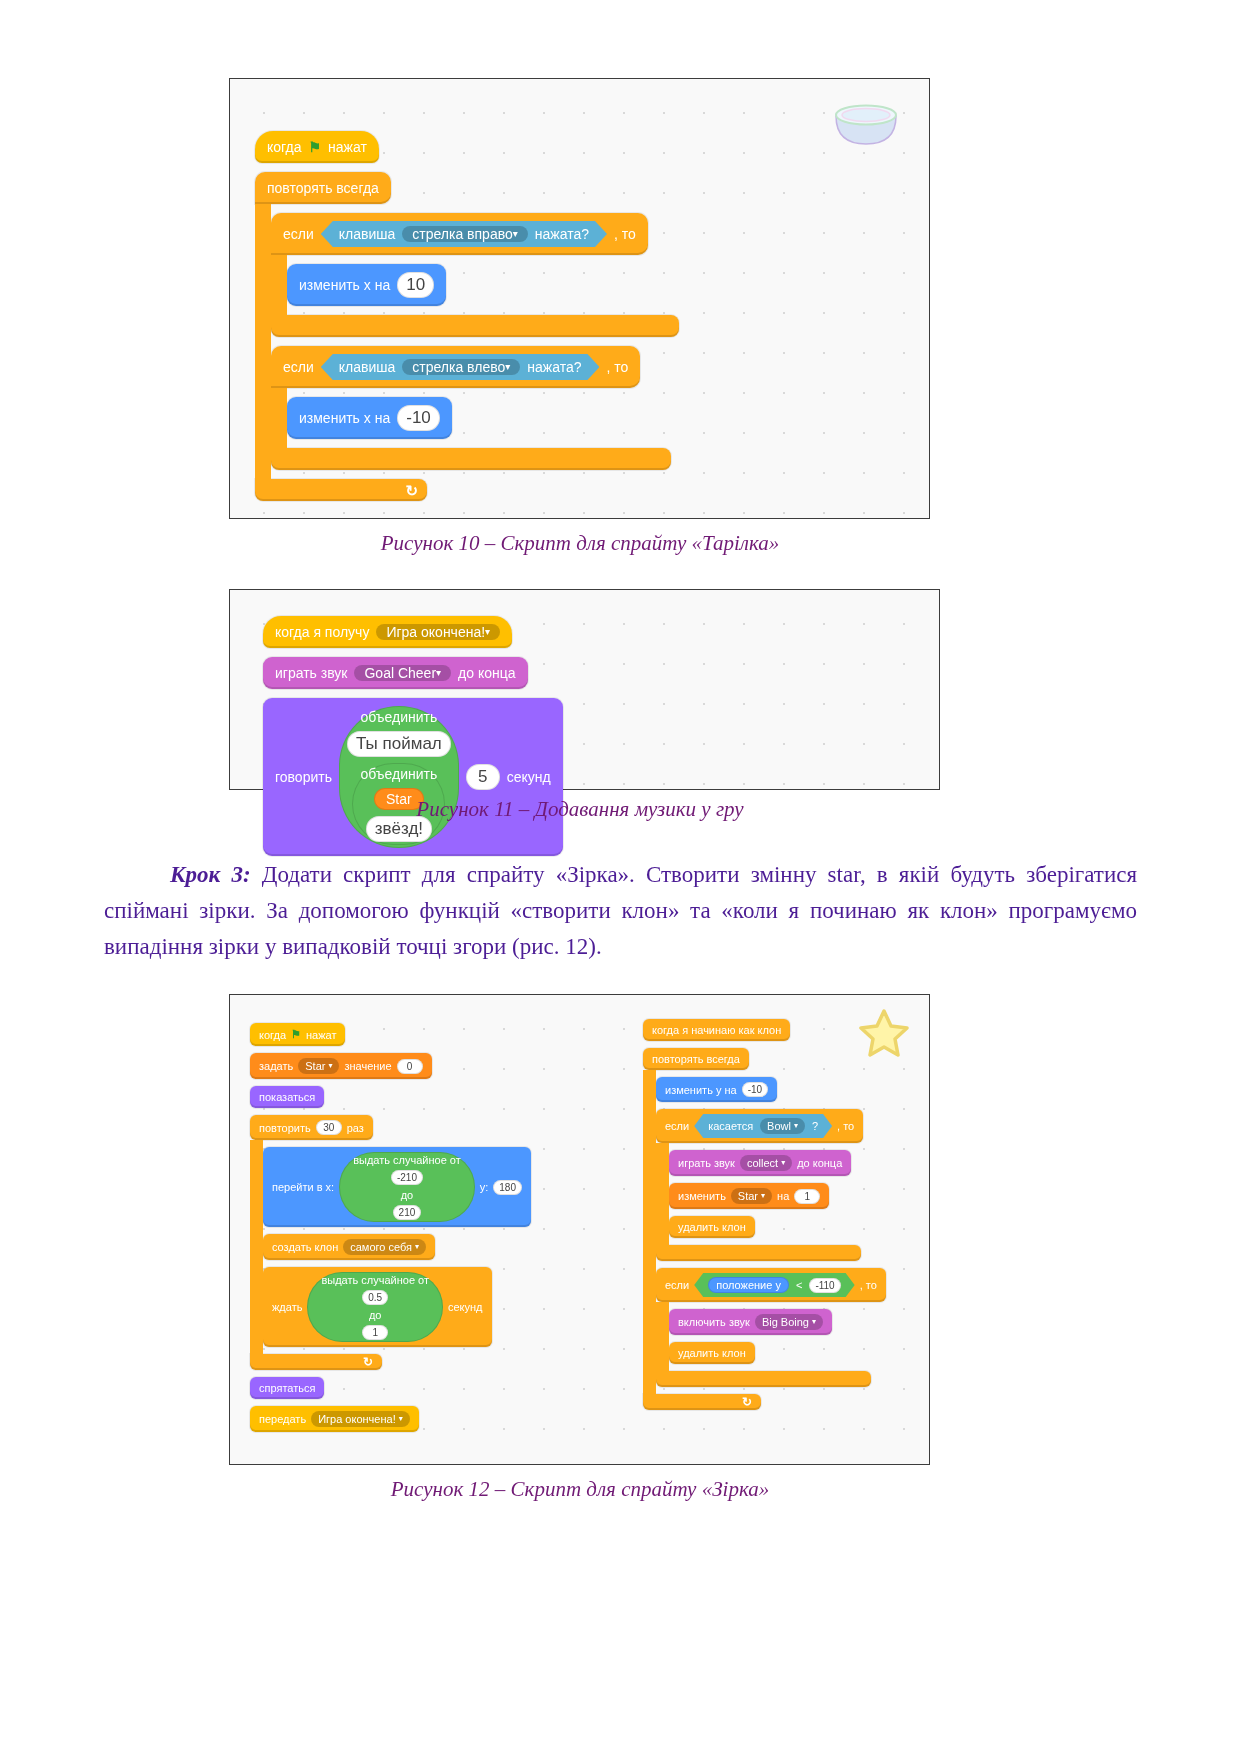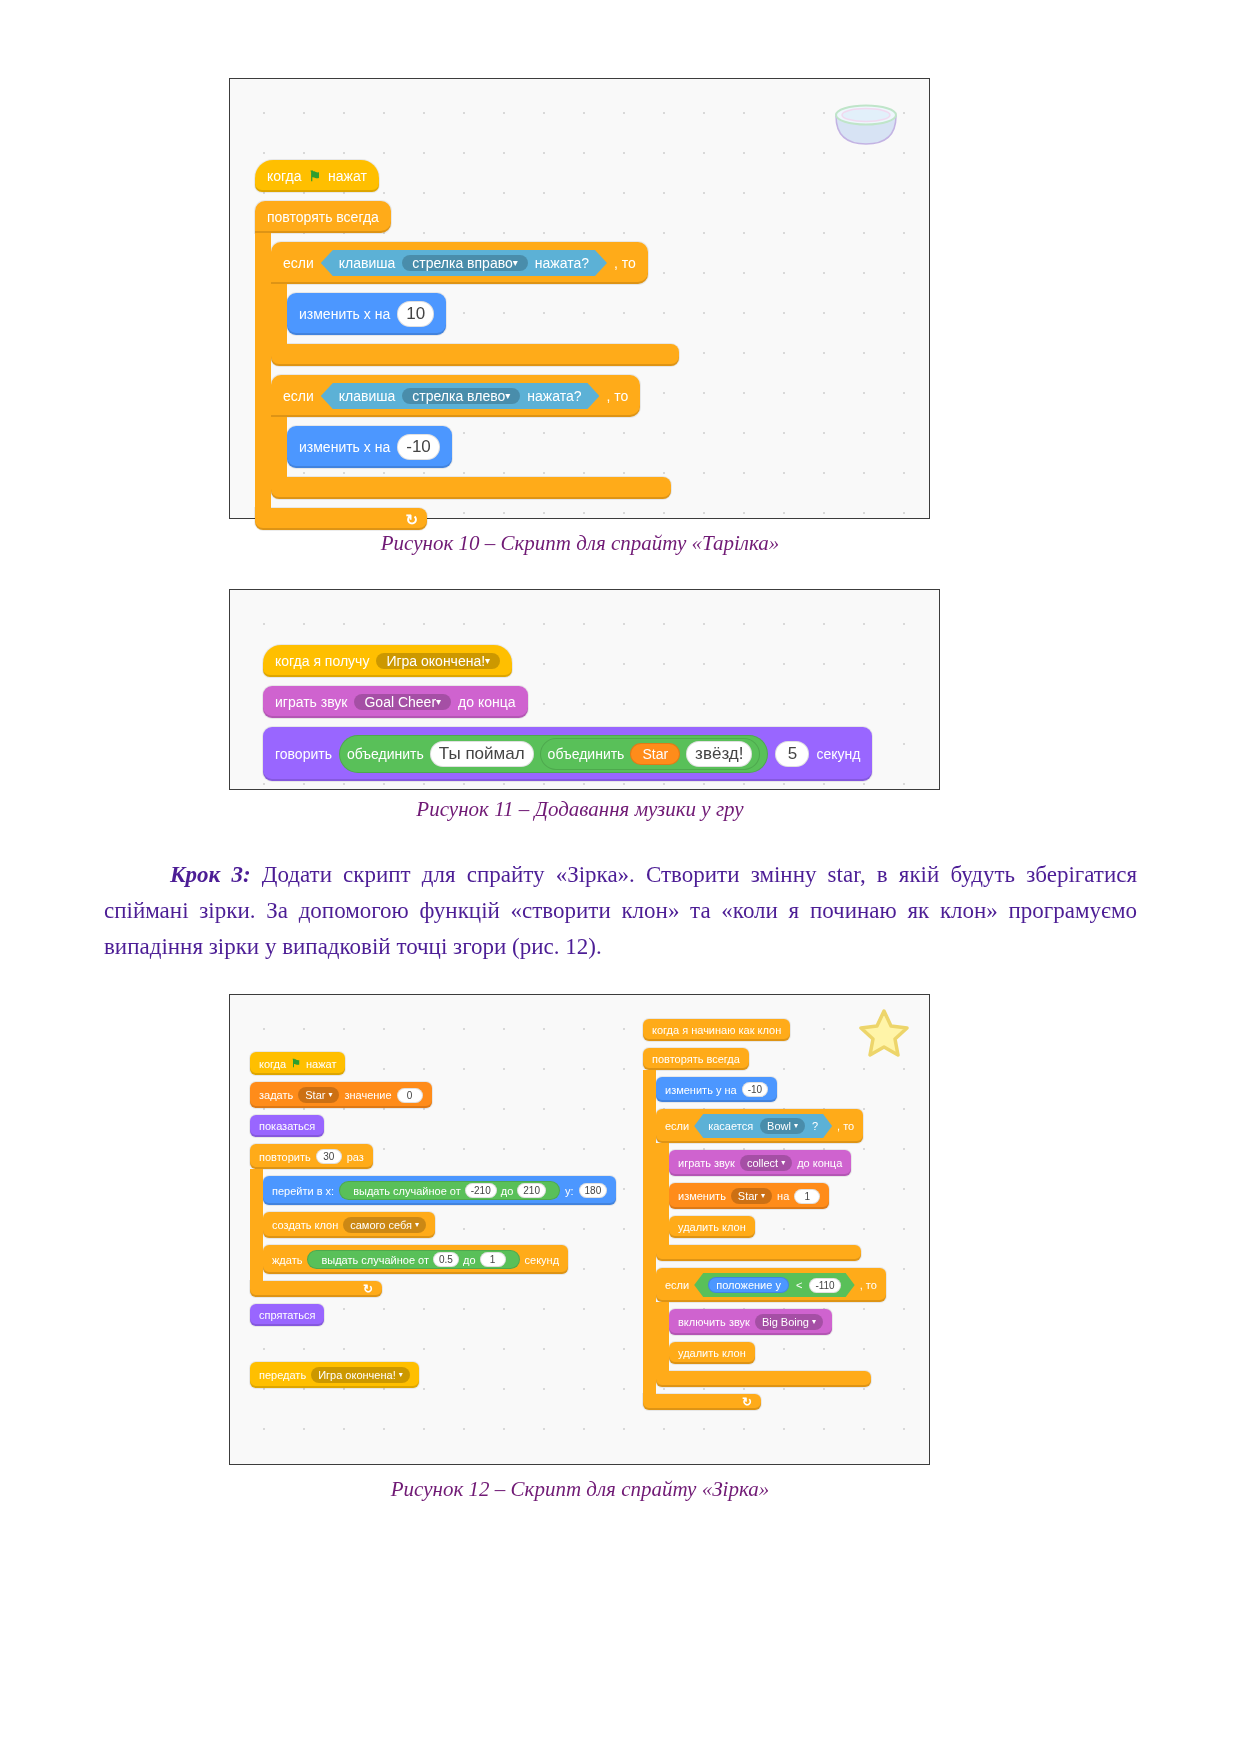--- a/index.html
+++ b/index.html
@@ -30,21 +30,21 @@
 
   .block {
     display:inline-flex; align-items:center; gap:7px; padding:8px 12px;
     border-radius:9px; color:#fff; font-size:14px; font-weight:500; white-space:nowrap;
     box-shadow: inset 0 -2px 0 rgba(0,0,0,0.13), 0 0 0 1px rgba(0,0,0,0.07);
   }
   .sm .block { font-size:11px; padding:5px 9px; gap:5px; border-radius:6px; }
 
   .hat { border-radius:18px 18px 7px 7px; }
 
-  .events    { background:#FFBF00;margin-top:29px; }
+  .events    { background:#FFBF00; }
   .control   { background:#FFAB19; }
   .motion    { background:#4C97FF; }
   .looks     { background:#9966FF;align-items:center; }
   .sound     { background:#CF63CF; }
   .variables { background:#FF8C1A; }
 
   .oval {
     background:#fff; color:#444; border-radius:999px; padding:3px 9px;
     min-width:34px; text-align:center; font-size:17px; box-shadow: inset 0 0 0 1px rgba(0,0,0,0.12);
   }
@@ -63,21 +63,21 @@
     background:#5CB1D6;
     clip-path: polygon(12px 0, calc(100% - 12px) 0, 100% 50%, calc(100% - 12px) 100%, 12px 100%, 0 50%);
   }
   .sm .hex { padding:4px 14px; 
     clip-path: polygon(9px 0, calc(100% - 9px) 0, 100% 50%, calc(100% - 9px) 100%, 9px 100%, 0 50%);
   }
   .hex.op { background:#59C059; }
 
   .pill-green {
     display:inline-flex; align-items:center; gap:6px; background:#59C059;
-    border-radius:999px; padding:3px 8px; box-shadow: inset 0 0 0 1px rgba(0,0,0,0.12);
+    border-radius:999px; padding:3px 8px; box-shadow: inset 0 0 0 1px rgba(0,0,0,0.12); flex-direction: column;
   }
   .sm .pill-green { padding:2px 14px; gap:4px; }
   .pill-var  { background:#FF8C1A; border-radius:999px; padding:3px 12px; color:#fff; box-shadow: inset 0 0 0 1px rgba(0,0,0,0.12); }
   .pill-blue { background:#4C97FF; border-radius:999px; padding:3px 10px; color:#fff; box-shadow: inset 0 0 0 1px rgba(0,0,0,0.12); }
   .sm .pill-blue { padding:2px 8px; }
 
   .cblock { display:flex; flex-direction:column; align-items:flex-start; }
   .cb-top { border-radius:10px 10px 10px 0; }
   .cb-body {
     display:flex; flex-direction:column; align-items:flex-start; gap:9px;

